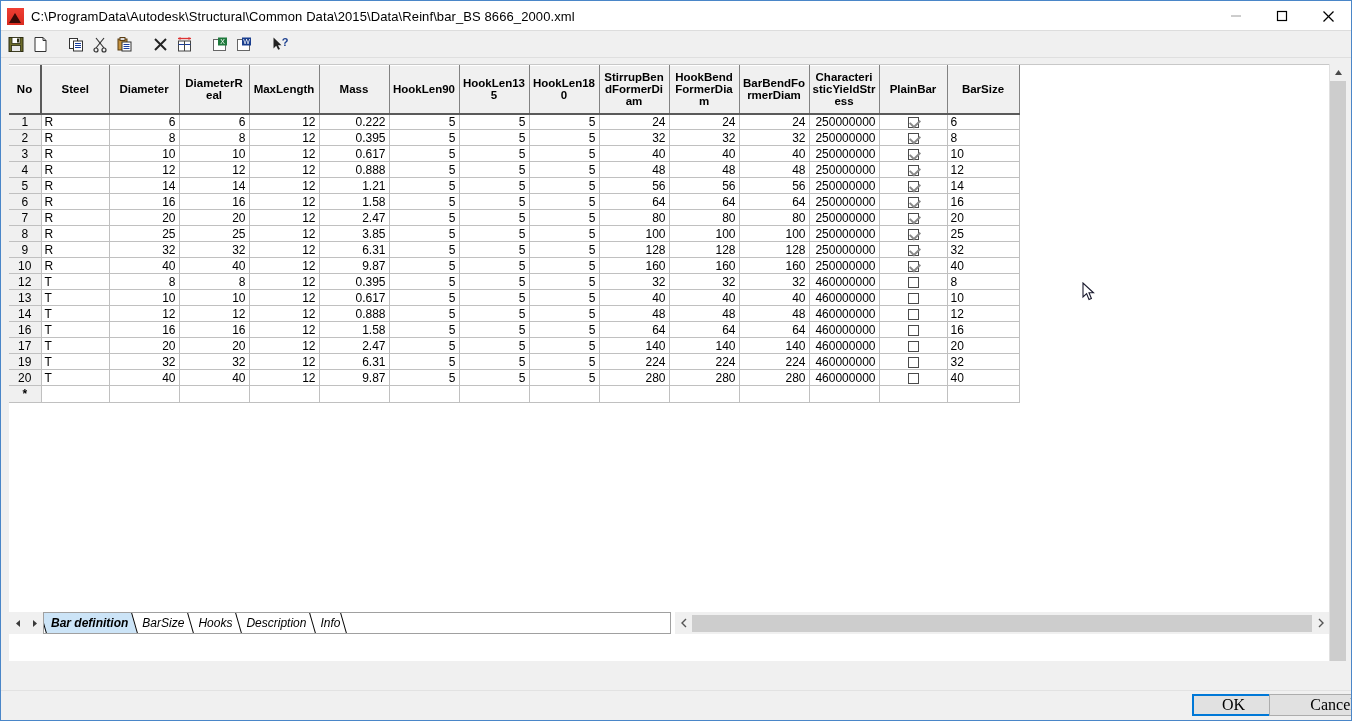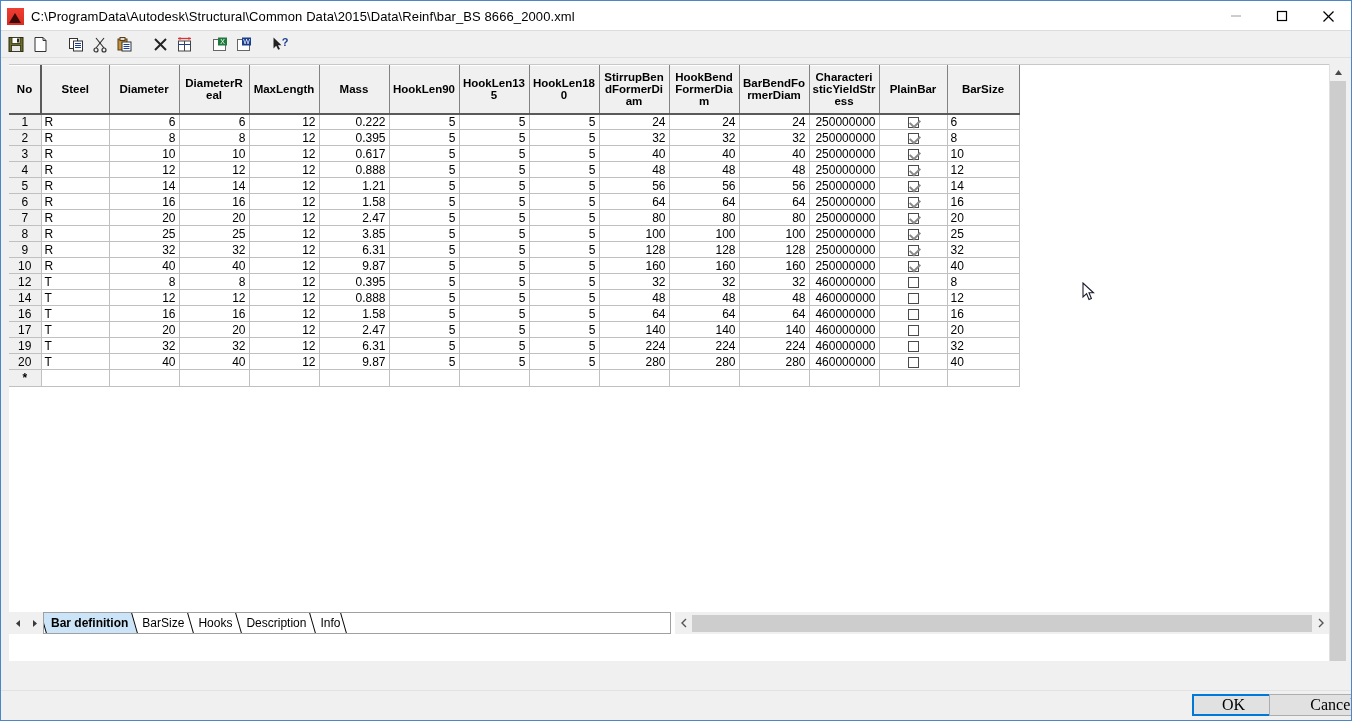--- a/index.html
+++ b/index.html
@@ -239,20 +239,21 @@
     overflow: hidden;
   }
   .tab {
     position: relative;
     display: flex; align-items: center;
     font-size: 12px;
     color: #000;
     padding: 0 9px 0 5px;
     background: #ffffff;
     white-space: nowrap;
+    font-style: italic;
   }
   .tab::before {
     content: "";
     position: absolute;
     left: -3px; top: 0; bottom: 0;
     width: 9px;
     background: inherit;
     transform: skewX(16deg);
     border-left: 1px solid #000;
     z-index: 0;
@@ -643,20 +644,37 @@
               <td class="num">5</td>
               <td class="num">5</td>
               <td class="num">32</td>
               <td class="num">32</td>
               <td class="num">32</td>
               <td class="num">460000000</td>
               <td class="chk"><span class="cb"></span></td>
               <td class="txt">8</td>
             </tr>
             <tr>
+              <td class="rowhdr">13</td>
+              <td class="txt">T</td>
+              <td class="num">10</td>
+              <td class="num">10</td>
+              <td class="num">12</td>
+              <td class="num">0.617</td>
+              <td class="num">5</td>
+              <td class="num">5</td>
+              <td class="num">5</td>
+              <td class="num">40</td>
+              <td class="num">40</td>
+              <td class="num">40</td>
+              <td class="num">460000000</td>
+              <td class="chk"><span class="cb"></span></td>
+              <td class="txt">10</td>
+            </tr>
+            <tr>
               <td class="rowhdr">14</td>
               <td class="txt">T</td>
               <td class="num">12</td>
               <td class="num">12</td>
               <td class="num">12</td>
               <td class="num">0.888</td>
               <td class="num">5</td>
               <td class="num">5</td>
               <td class="num">5</td>
               <td class="num">48</td>

